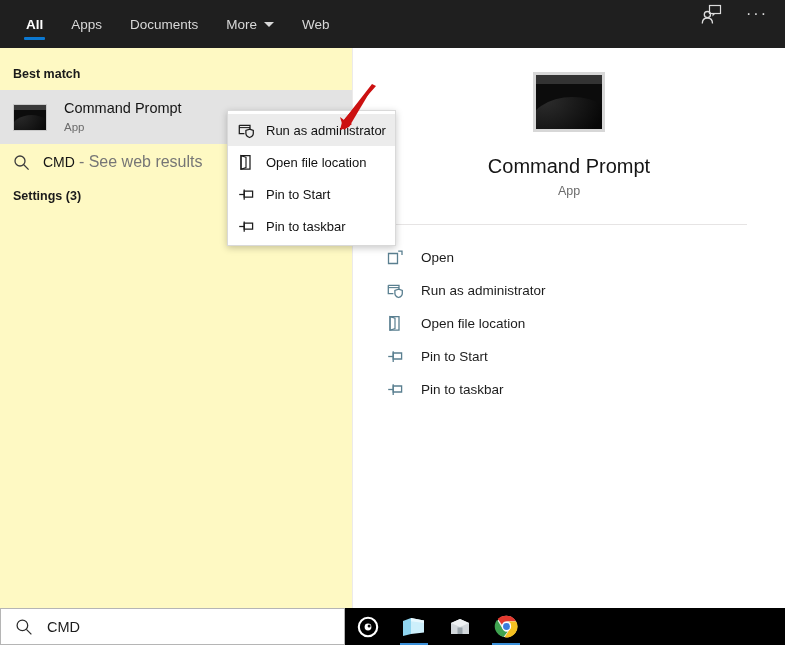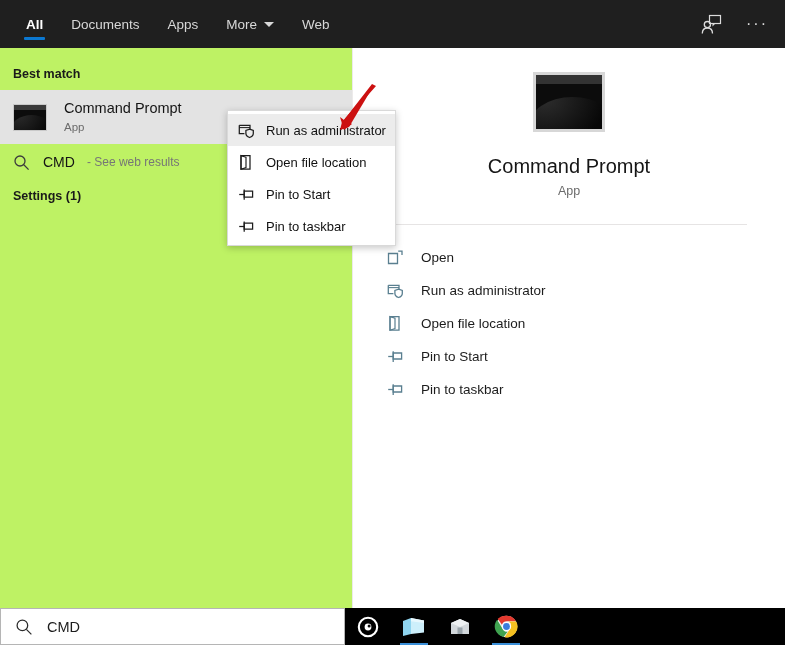--- a/index.html
+++ b/index.html
@@ -15,21 +15,21 @@
   .flyout {
     position: absolute; left: 0; top: 0;
     width: 785px; height: 608px;
     background: #ffffff;
     display: flex; flex-direction: column;
   }
 
   
   .navbar {
     height: 48px; background: #1f1f1f;
-    display: flex; align-items: center;
+    display: flex; align-items: flex-start;
     position: relative; flex: none;
     padding-left: 12px;
   }
   .nav-tab {
     position: relative;
     color: #d8d8d8; font-size: 13.5px;
     padding: 0 14px; height: 48px;
     display: flex; align-items: center;
     cursor: default; white-space: nowrap;
   }
@@ -46,21 +46,21 @@
     border-right: 5px solid transparent;
     border-top: 5px solid #d8d8d8;
   }
   .nav-right { margin-left: auto; display: flex; align-items: center; padding-right: 14px; gap: 18px; }
   .nav-icon-btn { width: 28px; height: 28px; display: flex; align-items: center; justify-content: center; cursor: default; }
   .dots { letter-spacing: 2px; color: #dadada; font-size: 16px; line-height: 10px; }
 
   
   .body-split { flex: 1; display: flex; min-height: 0; }
   .left-pane {
-    width: 352px; background: #bef264; position: relative;
+    width: 352px; background: #fef9c3; position: relative;
     flex: none; padding-top: 10px;
   }
   .right-pane {
     flex: 1; background: #ffffff; position: relative;
     border-left: 1px solid #eceaea;
   }
 
   
   .section-head {
     font-size: 12.5px; font-weight: bold; color: #1a1a1a;
@@ -87,21 +87,21 @@
     background: radial-gradient(ellipse at 20% 0%, #2b2b2b 0%, #0a0a0a 62%);
     border-radius: 50% 50% 0 0;
   }
   .result-text { display: flex; flex-direction: column; justify-content: center; }
   .result-title { font-size: 14.5px; color: #141414; line-height: 18px; }
   .result-sub { font-size: 11.5px; color: #6b6b6b; line-height: 16px; margin-top: 2px; }
 
   .web-row { display: flex; align-items: center; height: 36px; padding-left: 13px; cursor: default; }
   .web-mag { width: 30px; flex: none; display: flex; align-items: center; }
   .web-label { font-size: 14px; color: #141414; }
-  .web-suffix { font-size: 12px; color: #767676; margin-left: 12px; }
+  .web-suffix { font-size: 16px; color: #767676; margin-left: 4px; }
 
   
   .preview {
     padding-top: 24px; text-align: center;
   }
   .preview-tile {
     width: 72px; height: 60px; margin: 0 auto;
     background: #0c0c0c; border: 3px solid #d7d7d7;
     position: relative; overflow: hidden;
   }
@@ -179,24 +179,24 @@
 
 <div id="root">
 
   <div class="flyout">
 
     <div class="navbar">
       <div class="nav-tab active">
         <span>All</span>
       </div>
       <div class="nav-tab">
+        <span>Apps</span>
+      </div>
+      <div class="nav-tab">
         <span>Documents</span>
-      </div>
-      <div class="nav-tab">
-        <span>Apps</span>
       </div>
       <div class="nav-tab">
         <span>More</span>
         <span class="caret"></span>
       </div>
       <div class="nav-tab">
         <span>Web</span>
       </div>
 
       <div class="nav-right">
@@ -233,21 +233,21 @@
           <div class="web-mag">
             <svg width="17" height="17" viewBox="0 0 17 17">
               <circle cx="7" cy="7" r="5" fill="none" stroke="#3c3c3c" stroke-width="1.3"></circle>
               <line x1="10.8" y1="10.8" x2="15.6" y2="15.6" stroke="#3c3c3c" stroke-width="1.3"></line>
             </svg>
           </div>
           <div class="web-label">CMD</div>
           <div class="web-suffix">- See web results</div>
         </div>
 
-        <div class="section-head">Settings (1)</div>
+        <div class="section-head">Settings (3)</div>
       </div>
 
       <div class="right-pane">
 
         <div class="preview">
           <div class="preview-tile"></div>
           <div class="preview-title">Command Prompt</div>
           <div class="preview-sub">App</div>
         </div>
 

